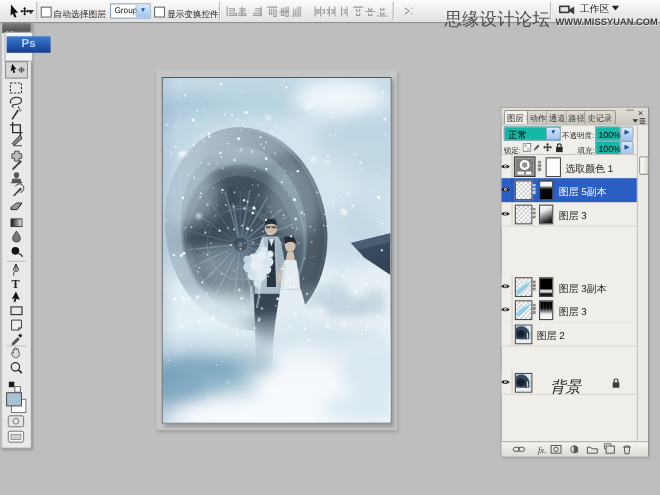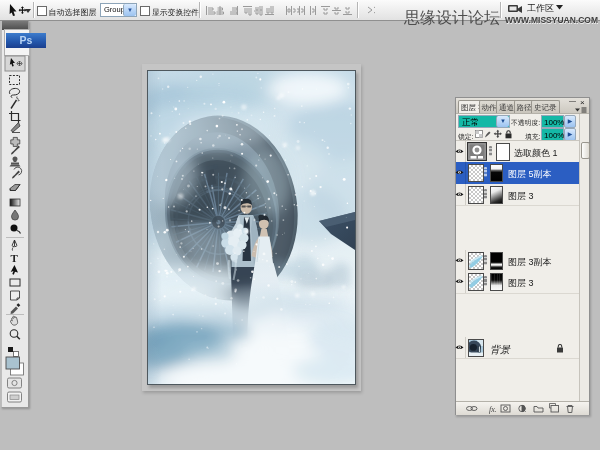--- a/index.html
+++ b/index.html
@@ -839,40 +839,53 @@
         </div>
       <div class="th1 checker"><svg width="14" height="16" viewBox="0 0 14 16">
             <path d="M0 12 Q5 5 14 2 Q9 10 2 14 Z" fill="#8ecbe4" opacity="0.95"></path>
             <path d="M1 9 Q6 4 13 2" stroke="#c8e7f2" stroke-width="1.6" fill="none"></path>
           </svg></div>
       <div class="chain"></div>
       <div class="mask" style="background:linear-gradient(#000 0%,#0a0a0a 38%,#777 55%,#ededed 72%,#fafafa 100%);background-image:repeating-linear-gradient(90deg,rgba(255,255,255,.1) 0 1px,rgba(0,0,0,0) 1px 2.8px),linear-gradient(#000 0%,#0a0a0a 38%,#777 55%,#ededed 72%,#fafafa 100%)"></div>
       <div class="lname">图层 3</div>
     </div>
 
+    <div class="lrow" style="top:152.6px">
+      <div class="eyec"></div>
+      <div class="th1"><svg width="14" height="16" viewBox="0 0 14 16">
+            <rect width="14" height="16" fill="#a9c8db"></rect>
+            <rect x="8" y="0" width="6" height="6" fill="#d8e7ef"></rect>
+            <ellipse cx="5" cy="7" rx="7" ry="6.5" fill="#38485a"></ellipse>
+            <ellipse cx="4.4" cy="7.4" rx="3.6" ry="3.4" fill="#18222e"></ellipse>
+            <rect x="0" y="12.5" width="14" height="3.5" fill="#e9f1f5"></rect>
+            <path d="M8.5 6 h3.2 v6.5 H8.5 Z" fill="#263442"></path>
+            <path d="M10.4 6.5 v5.5" stroke="#dfe9ee" stroke-width="1"></path>
+          </svg></div>
+      <div class="lname" style="left:32px">图层 2</div>
+    </div>
 
 
     <div class="lrow" style="top:196.2px">
       <div class="eyec">
           <svg class="eyesvg" width="9" height="7" viewBox="0 0 9 7">
             <path d="M0.5 3.5 Q4.5 -0.5 8.5 3.5 Q4.5 6.5 0.5 3.5 Z" fill="#1a1a1a"></path>
             <circle cx="4.5" cy="3.2" r="1.3" fill="#f0eee9"></circle>
             <circle cx="4.5" cy="3.2" r="0.6" fill="#111"></circle>
           </svg>
         </div>
       <div class="th1"><svg width="14" height="16" viewBox="0 0 14 16">
             <rect width="14" height="16" fill="#a9c8db"></rect>
             <rect x="8" y="0" width="6" height="6" fill="#d8e7ef"></rect>
             <ellipse cx="5" cy="7" rx="7" ry="6.5" fill="#38485a"></ellipse>
             <ellipse cx="4.4" cy="7.4" rx="3.6" ry="3.4" fill="#18222e"></ellipse>
             <rect x="0" y="12.5" width="14" height="3.5" fill="#e9f1f5"></rect>
             <path d="M8.5 6 h3.2 v6.5 H8.5 Z" fill="#263442"></path>
             <path d="M10.4 6.5 v5.5" stroke="#dfe9ee" stroke-width="1"></path>
           </svg></div>
-      <div class="lname" style="left:34px;font-style:italic;font-family:'Liberation Serif',serif;font-size:10px">背景</div>
+      <div class="lname" style="left:44px;font-style:italic;font-family:'Liberation Serif',serif;font-size:14px">背景</div>
       <svg class="abs" style="left:100px;top:7px" width="8" height="9" viewBox="0 0 8 9">
           <rect x="1" y="3.5" width="6" height="5" fill="#3a3a3a"></rect>
           <path d="M2.3 3.5 V2.2 a1.7 1.7 0 0 1 3.4 0 V3.5" fill="none" stroke="#3a3a3a" stroke-width="1.1"></path>
         </svg>
     </div>
   </div>
 
   <div class="abs" style="left:123px;top:16px;width:9px;height:287px;background:#eceae5;border-left:1px solid #c6c3bc"></div>
   <div class="abs" style="left:124.5px;top:44px;width:7px;height:15px;background:linear-gradient(90deg,#fdfdfc,#dedbd4);border:1px solid #99968e;border-radius:2px"></div>
 

